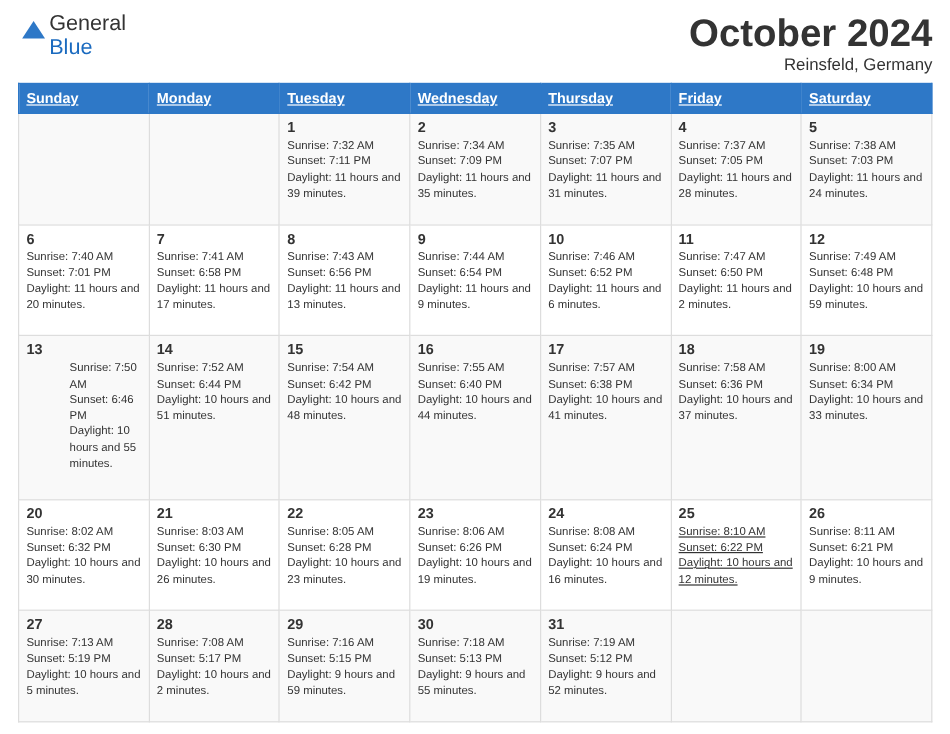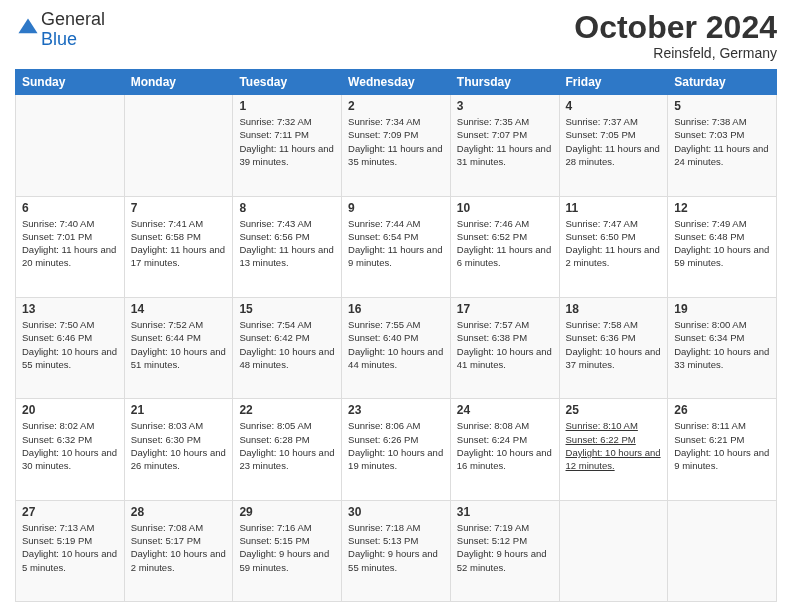--- a/index.html
+++ b/index.html
@@ -58,20 +58,21 @@
       flex: 1;
     }
     thead th {
       background-color: #2e78c7;
       color: #fff;
       font-size: 12px;
       font-weight: bold;
       padding: 5px 6px;
       text-align: left;
       border: 1px solid #2e78c7;
+      text-decoration: underline;
     }
     tbody tr {
       border-bottom: 1px solid #ccc;
     }
     tbody td {
       vertical-align: top;
       padding: 4px 6px;
       font-size: 10px;
       color: #333;
       border: 1px solid #ddd;
@@ -207,21 +208,21 @@
           <td>
             <span class="day-num">12</span>
             <div class="day-info" style="white-space: pre-line;">Sunrise: 7:49 AM
 Sunset: 6:48 PM
 Daylight: 10 hours and 59 minutes.</div>
           </td>
         </tr>
         <tr>
           <td>
             <span class="day-num">13</span>
-            <div class="day-info" style="white-space: pre-line;">Sunrise: 7:50 AM
+            <div class="day-info" style="white-space: pre-line; margin-left: 36px;">Sunrise: 7:50 AM
 Sunset: 6:46 PM
 Daylight: 10 hours and 55 minutes.</div>
           </td>
           <td>
             <span class="day-num">14</span>
             <div class="day-info" style="white-space: pre-line;">Sunrise: 7:52 AM
 Sunset: 6:44 PM
 Daylight: 10 hours and 51 minutes.</div>
           </td>
           <td>

